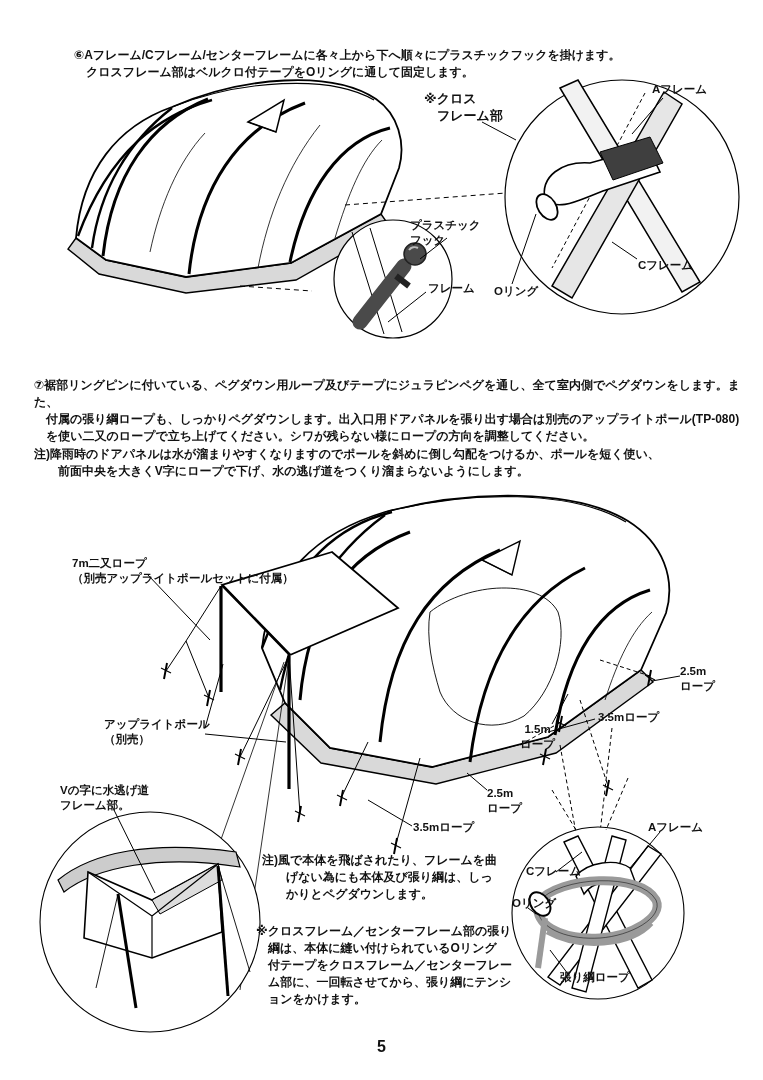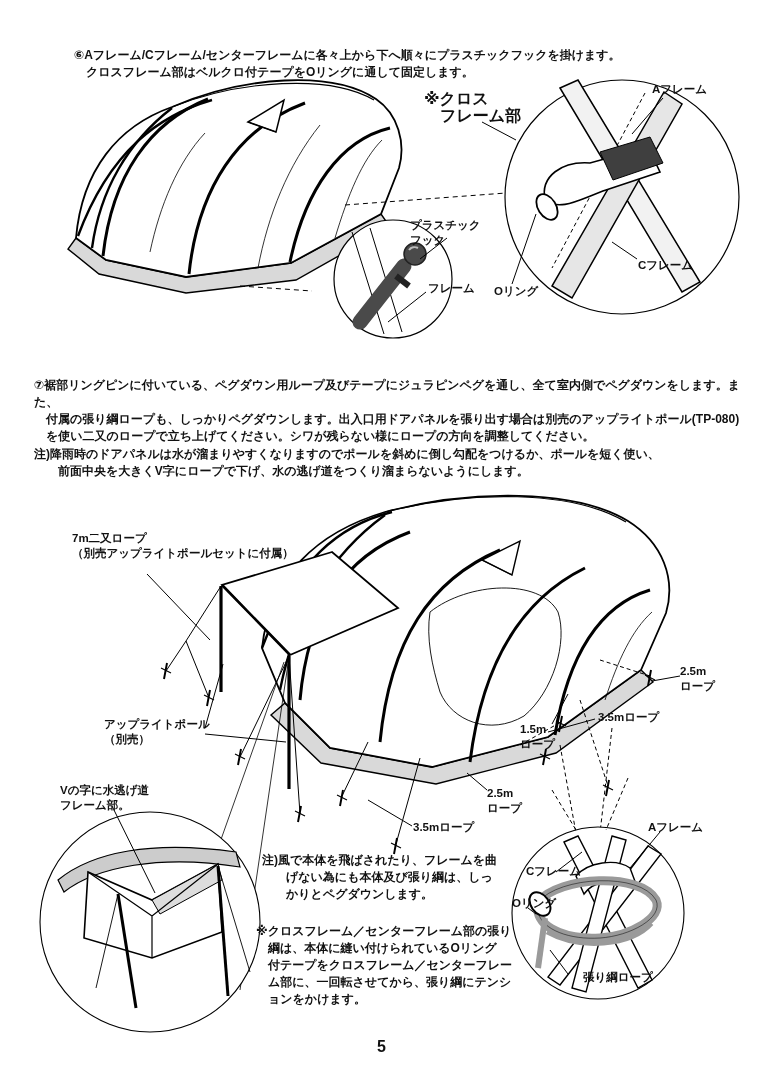--- a/index.html
+++ b/index.html
@@ -156,57 +156,57 @@
     <path d="M660,832 L630,868" stroke="#000" stroke-width="1" fill="none"></path>
     <path d="M556,872 L582,852" stroke="#000" stroke-width="1" fill="none"></path>
     <path d="M528,908 L536,914" stroke="#000" stroke-width="1" fill="none"></path>
     <path d="M568,974 L550,950" stroke="#000" stroke-width="1" fill="none"></path>
   </g>
 </svg>
 
 <div class="txt" style="left:38px;top:47px;margin-left:36px;">⑥Aフレーム/Cフレーム/センターフレームに各々上から下へ順々にプラスチックフックを掛けます。
 　クロスフレーム部はベルクロ付テープをOリングに通して固定します。</div>
 
-<div class="lbl" style="left:424px;top:90px;font-size:16px;line-height:17px;">※クロス
+<div class="lbl" style="left:424px;top:90px;font-size:13px;line-height:17px;">※クロス
 　フレーム部</div>
 <div class="lbl" style="left:652px;top:82px;">Aフレーム</div>
 <div class="lbl" style="left:638px;top:258px;">Cフレーム</div>
 <div class="lbl" style="left:494px;top:284px;">Oリング</div>
 <div class="lbl" style="left:410px;top:218px;font-family:Liberation Serif, serif;">プラスチック
 フック</div>
 <div class="lbl" style="left:428px;top:281px;text-align:center;">フレーム</div>
 
 <div class="txt" style="left:34px;top:377px;">⑦裾部リングピンに付いている、ペグダウン用ループ及びテープにジュラピンペグを通し、全て室内側でペグダウンをします。また、
 　付属の張り綱ロープも、しっかりペグダウンします。出入口用ドアパネルを張り出す場合は別売のアップライトポール(TP-080)
 　を使い二又のロープで立ち上げてください。シワが残らない様にロープの方向を調整してください。</div>
 <div class="txt" style="left:34px;top:446px;">注)降雨時のドアパネルは水が溜まりやすくなりますのでポールを斜めに倒し勾配をつけるか、ポールを短く使い、
 　　前面中央を大きくV字にロープで下げ、水の逃げ道をつくり溜まらないようにします。</div>
 
-<div class="lbl" style="left:72px;top:531px;">7m二又ロープ
+<div class="lbl" style="left:72px;top:556px;">7m二又ロープ
 （別売アップライトポールセットに付属）</div>
 <div class="lbl" style="left:104px;top:717px;">アップライトポール
 （別売）</div>
 <div class="lbl" style="left:60px;top:783px;">Vの字に水逃げ道
 フレーム部。</div>
 <div class="lbl" style="left:680px;top:664px;">2.5m
 ロープ</div>
 <div class="lbl" style="left:598px;top:710px;">3.5mロープ</div>
-<div class="lbl" style="left:520px;top:722px;">1.5m
+<div class="lbl" style="left:520px;top:722px;text-align:center;">1.5m
 ロープ</div>
 <div class="lbl" style="left:487px;top:786px;">2.5m
 ロープ</div>
 <div class="lbl" style="left:413px;top:820px;">3.5mロープ</div>
 
 <div class="txt" style="left:262px;top:852px;width:250px;">注)風で本体を飛ばされたり、フレームを曲
 　　げない為にも本体及び張り綱は、しっ
 　　かりとペグダウンします。</div>
 <div class="txt" style="left:256px;top:923px;width:262px;">※クロスフレーム／センターフレーム部の張り
 　綱は、本体に縫い付けられているOリング
 　付テープをクロスフレーム／センターフレー
 　ム部に、一回転させてから、張り綱にテンシ
 　ョンをかけます。</div>
 
 <div class="lbl" style="left:648px;top:820px;">Aフレーム</div>
 <div class="lbl" style="left:526px;top:864px;">Cフレーム</div>
 <div class="lbl" style="left:512px;top:896px;">Oリング</div>
-<div class="lbl" style="left:560px;top:970px;margin-left:23px;">張り綱ロープ</div>
+<div class="lbl" style="left:560px;top:970px;">張り綱ロープ</div>
 
 <div class="pageno">5</div>
 
 </body></html>

